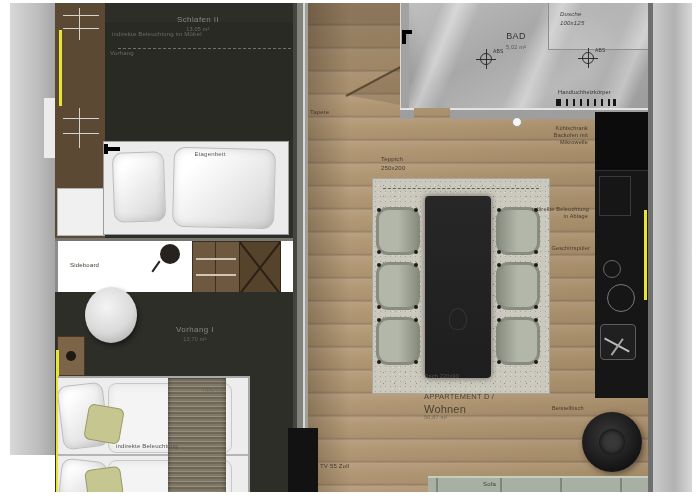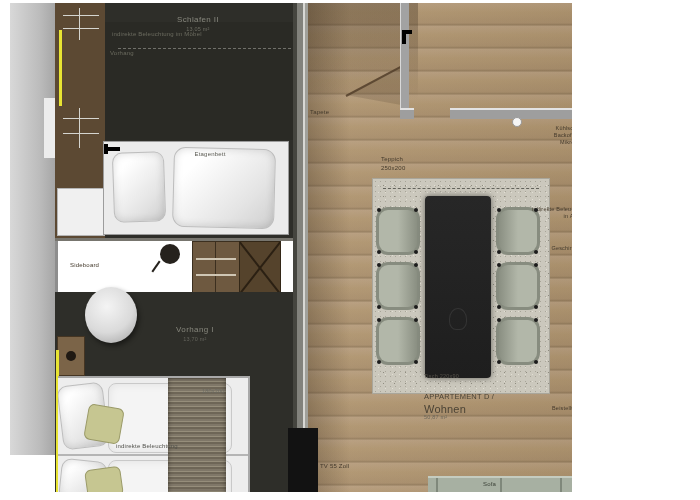--- a/index.html
+++ b/index.html
@@ -1,16 +1,16 @@
 <!DOCTYPE html>
 <html><head>
 <meta charset="utf-8">
 <style>
   html,body{margin:0;padding:0;background:#fff;}
-  #stage{position:relative;width:572px;height:500px;overflow:hidden;background:#fff;
+  #stage{position:relative;width:700px;height:500px;overflow:hidden;background:#fff;
          font-family:"Liberation Sans",sans-serif;}
   .abs{position:absolute;}
   .lbl{position:absolute;font-size:6px;line-height:1.25;color:#43392b;white-space:nowrap;
        font-family:"Liberation Sans",sans-serif;letter-spacing:.2px;}
   .lbl.dim{color:#87877d;}
   .lbl.room{font-size:8px;letter-spacing:.4px;}
   .lbl.area{font-size:5.5px;color:#6d6d63;}
   .lbl.right{text-align:right;}
   .lbl.ctr{text-align:center;}
   .wood-light{background:
@@ -133,20 +133,33 @@
   </div>
   <div class="lbl" style="left:116px;top:443px;color:#50504a;">indirekte Beleuchtung</div>
   <div class="lbl" style="left:202px;top:388px;font-size:5.5px;color:#6a6a62;">180x200</div>
 
   <div class="abs" style="left:293px;top:3px;width:15px;height:489px;background:linear-gradient(90deg,#45453f 0 4px,#82827c 4px 10px,#d8d8d4 10px 12px,#a0a09a 12px 15px);"></div>
 
   <div class="lbl" style="left:310px;top:109px;">Tapete</div>
   <div class="abs" style="left:346px;top:62px;width:62px;height:46px;background:rgba(50,35,20,.15);clip-path:polygon(100% 0,100% 96%,0 72%);"></div>
   <div class="abs" style="left:346px;top:95px;width:71px;height:2px;background:rgba(80,60,40,.8);transform:rotate(-28deg);transform-origin:left center;"></div>
 
+  <div class="abs marble" style="left:408px;top:3px;width:240px;height:105px;overflow:hidden;">
+    <div class="abs" style="left:140px;top:0;width:100px;height:46px;background:rgba(255,255,255,.18);border-left:1px solid #8e8e8e;border-bottom:1px solid #8e8e8e;"></div>
+    <div class="lbl room ctr" style="left:88px;top:28px;width:40px;color:#33332f;font-size:9px;">BAD</div>
+    <div class="lbl area ctr" style="left:88px;top:41px;width:40px;color:#55554f;">5,02 m²</div>
+    <div class="lbl" style="left:152px;top:8px;font-style:italic;color:#3c3c38;">Dusche</div>
+    <div class="lbl" style="left:152px;top:17px;font-style:italic;color:#3c3c38;">100x125</div>
+    <div class="drain" style="left:72px;top:50px;"></div>
+    <div class="lbl" style="left:85px;top:45px;font-size:5px;color:#33332f;">ABS</div>
+    <div class="drain" style="left:174px;top:49px;"></div>
+    <div class="lbl" style="left:187px;top:44px;font-size:5px;color:#33332f;">ABS</div>
+    <div class="lbl" style="left:150px;top:86px;font-size:5.5px;color:#33332f;">Handtuchheizkörper</div>
+    <div class="radiator" style="left:148px;top:96px;width:54px;height:7px;"></div>
+  </div>
   <div class="abs" style="left:400px;top:3px;width:8px;height:105px;background:#a2a2a2;border-left:1px solid #d9d9d9;"></div>
   <div class="abs" style="left:400px;top:108px;width:14px;height:9px;background:#9e9e9e;border-top:2px solid #e3e3e3;"></div>
   <div class="abs" style="left:450px;top:108px;width:198px;height:9px;background:#9e9e9e;border-top:2px solid #e3e3e3;"></div>
   <div class="abs" style="left:402px;top:30px;width:10px;height:4px;background:#000;"></div>
   <div class="abs" style="left:402px;top:34px;width:4px;height:10px;background:#000;"></div>
   <div class="abs" style="left:512px;top:117px;width:8px;height:8px;border-radius:50%;background:#f5f5f5;border:1px solid #999;"></div>
 
   <div class="lbl" style="left:381px;top:156px;">Teppich</div>
   <div class="lbl" style="left:381px;top:165px;">250x200</div>
   <div class="abs rug-tex" style="left:372px;top:178px;width:176px;height:214px;"></div>

